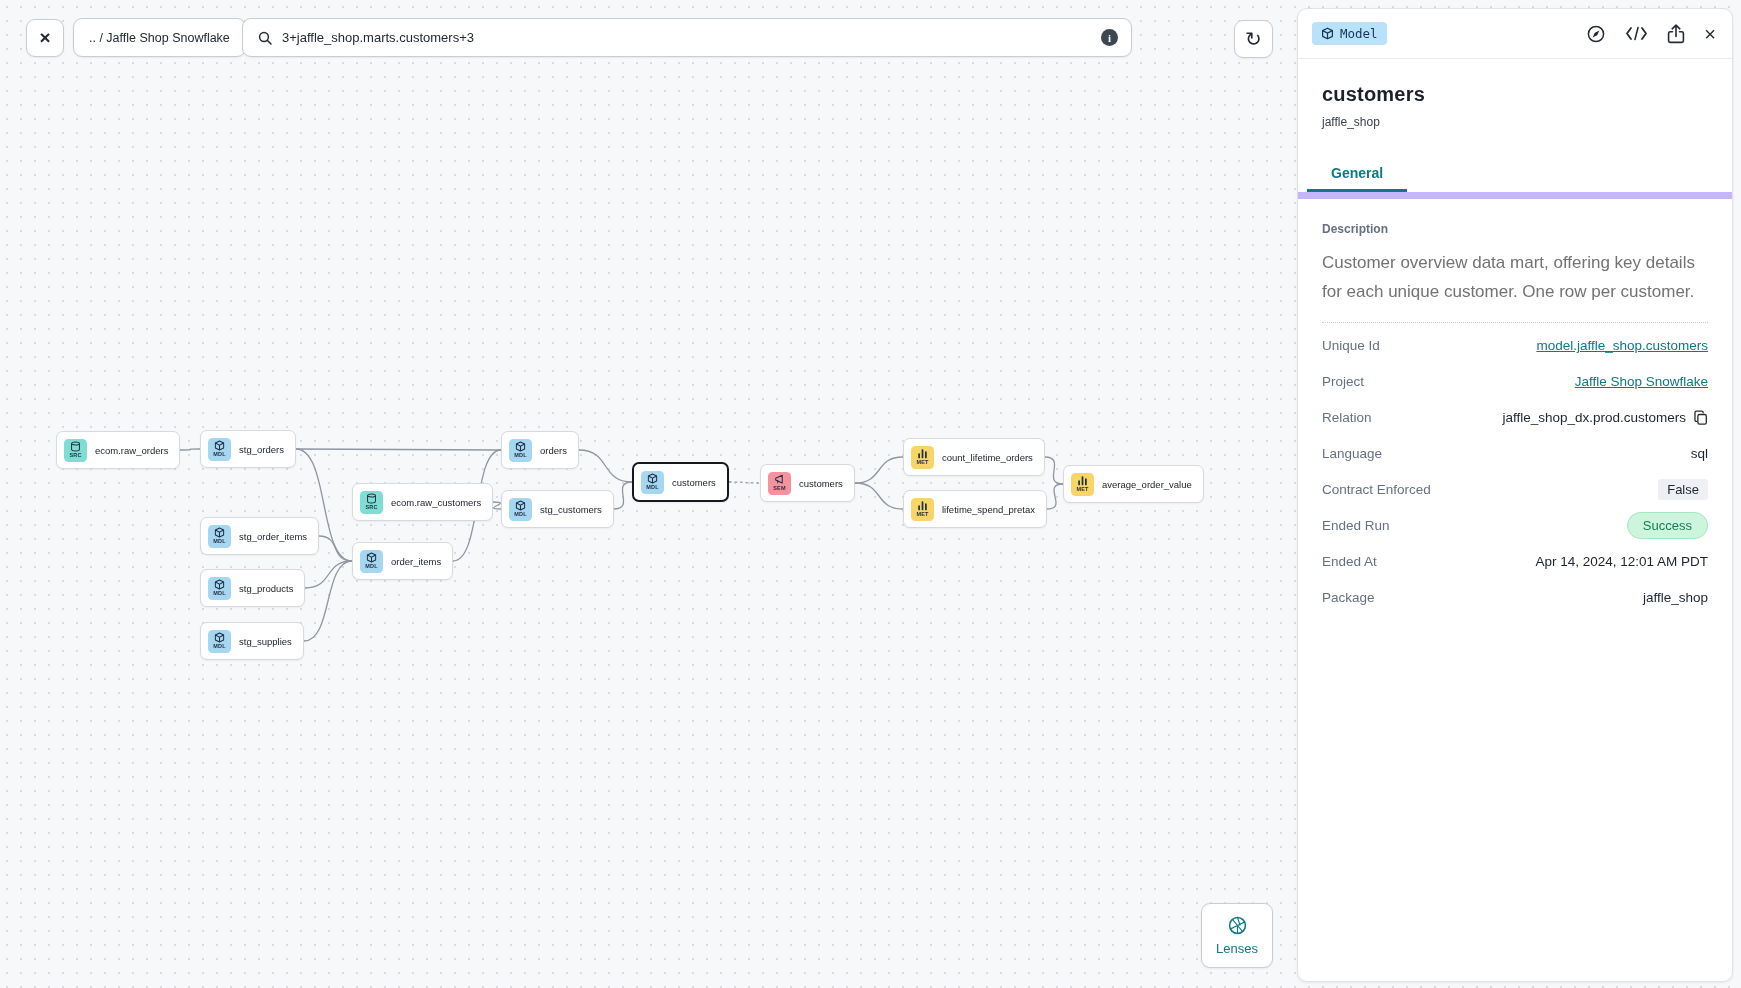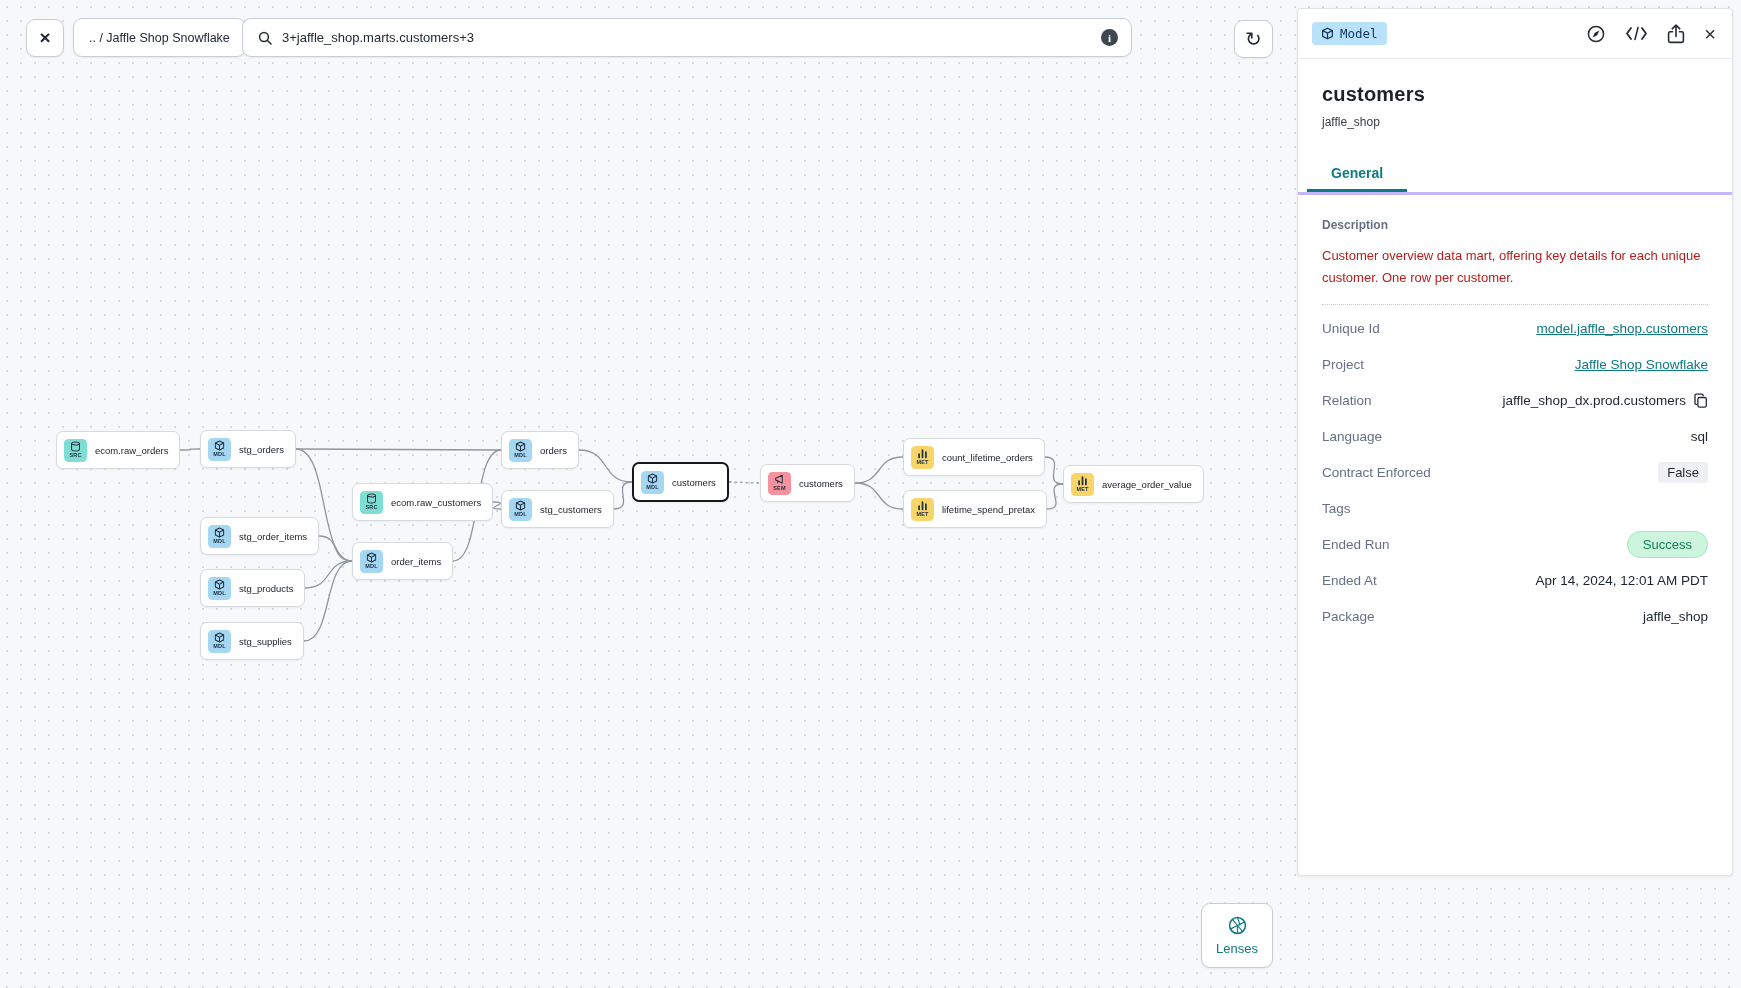--- a/index.html
+++ b/index.html
@@ -41,43 +41,43 @@
     align-items:center; justify-content:center; flex:0 0 auto; }
   .nbadge svg { display:block; }
   .ntype { font-size:5.5px; font-weight:700; letter-spacing:.2px; color:#203040; line-height:1; margin-top:1px; }
   .nlabel { margin-left:8px; font-size:9.5px; color:#20262e; white-space:nowrap; }
 
   #lenses-btn { left:1201px; top:903px; width:72px; height:65px; flex-direction:column;
     justify-content:center; gap:5px; cursor:pointer; }
   #lenses-btn .txt { color:#0c7a80; font-size:13px; }
 
   
-  #panel { position:absolute; top:8px; left:1297px; width:436px; height:868px; background:#fff;
-    border:1px solid #e0e2e6; border-radius:4px; box-shadow:0 1px 3px rgba(16,24,40,.07);
+  #panel { position:absolute; top:8px; left:1297px; width:436px; height:974px; background:#fff;
+    border:1px solid #e0e2e6; border-radius:10px; box-shadow:0 1px 3px rgba(16,24,40,.07);
     z-index:40; overflow:hidden; }
   .panel-header { height:50px; display:flex; align-items:center; justify-content:space-between;
     padding:0 16px 0 14px; border-bottom:1px solid #e8eaec; }
   .kind-badge { background:#b9e2fa; color:#15355a; border-radius:4px; padding:4px 9px;
     display:inline-flex; align-items:center; gap:6px;
     font-family:"DejaVu Sans Mono", monospace; font-size:12.5px; }
   .hicons { display:flex; align-items:center; gap:19px; }
   .hicon { cursor:pointer; display:flex; align-items:center; color:#252b33; }
   .hicon.x { font-size:20px; line-height:1; }
 
   .title-block { padding:24px 24px 0 24px; }
   #panel-title { font-size:20px; font-weight:700; color:#1d222a; letter-spacing:.2px; }
   #panel-subtitle { margin-top:9px; font-size:12px; color:#3a4149; }
 
-  .tabbar { margin-top:27px; border-bottom:3px solid #c4b5fd; padding-left:9px; display:flex; }
+  .tabbar { margin-top:27px; border-bottom:7px solid #c4b5fd; padding-left:9px; display:flex; }
   .tab { padding:9px 24px 8px; font-size:14px; font-weight:700; color:#0c7a80;
     border-bottom:3px solid #0c7a80; cursor:pointer; }
 
   .panel-body { padding:0 24px; }
   .section-label { margin-top:23px; font-size:12px; font-weight:700; color:#667085; }
-  .description { margin-top:13px; font-size:13px; line-height:1.7; color:#b91c1c; max-width:392px; }
+  .description { margin-top:13px; font-size:17px; line-height:1.7; color:#737373; max-width:392px; }
   .dotted-divider { margin-top:15px; border-top:1px dotted #c6cad0; }
 
   #fields { margin-top:5px; }
   .frow { display:flex; align-items:center; justify-content:space-between; min-height:36px; }
   .flabel { font-size:13.5px; color:#667085; }
   .fvalue { font-size:13.5px; color:#1d2530; display:flex; align-items:center; gap:7px; }
   .fvalue a { color:#0c7a80; text-decoration:underline; cursor:pointer; }
   .pill-gray { background:#eef0f3; border-radius:3px; padding:3px 9px; font-size:13px; }
   .pill-green { background:#cdf4dd; border:1px solid #a3e6c2; color:#147d52; border-radius:999px;
     padding:5px 15px; font-size:13px; }
@@ -356,26 +356,20 @@
             <span>sql</span>
           </span>
         </div>
         <div class="frow">
           <span class="flabel">Contract Enforced</span>
           <span class="fvalue">
             <span class="pill-gray">False</span>
           </span>
         </div>
         <div class="frow">
-          <span class="flabel">Tags</span>
-          <span class="fvalue">
-            <span></span>
-          </span>
-        </div>
-        <div class="frow">
           <span class="flabel">Ended Run</span>
           <span class="fvalue">
             <span class="pill-green">Success</span>
           </span>
         </div>
         <div class="frow">
           <span class="flabel">Ended At</span>
           <span class="fvalue">
             <span>Apr 14, 2024, 12:01 AM PDT</span>
           </span>

